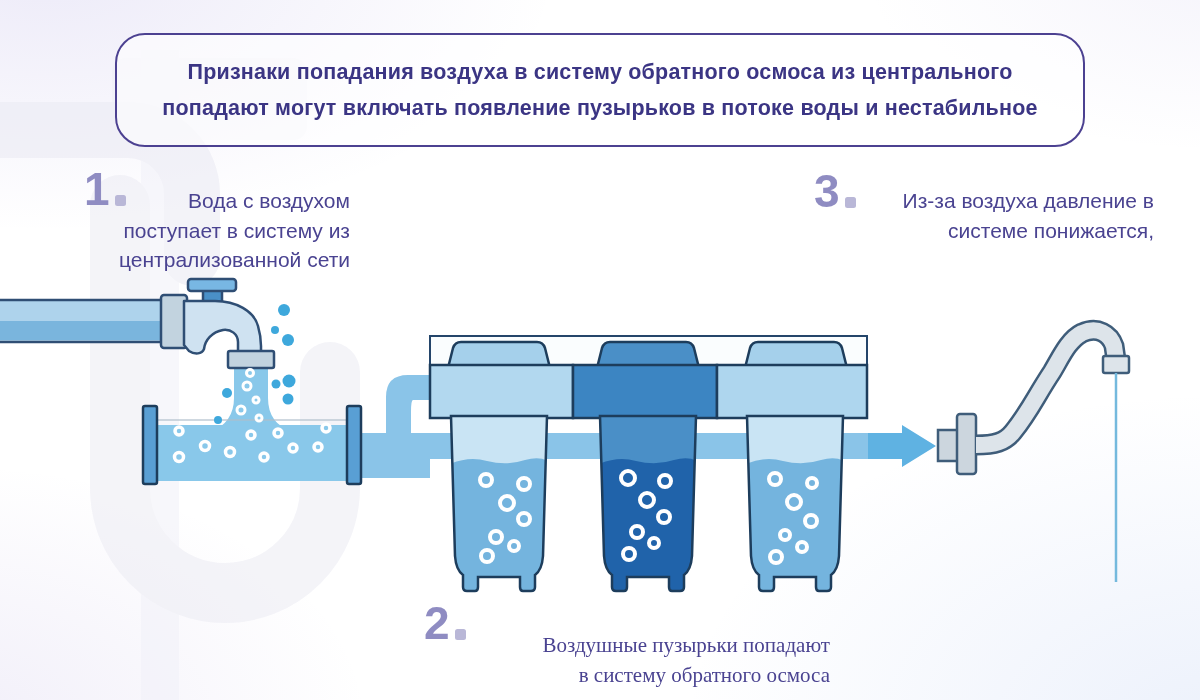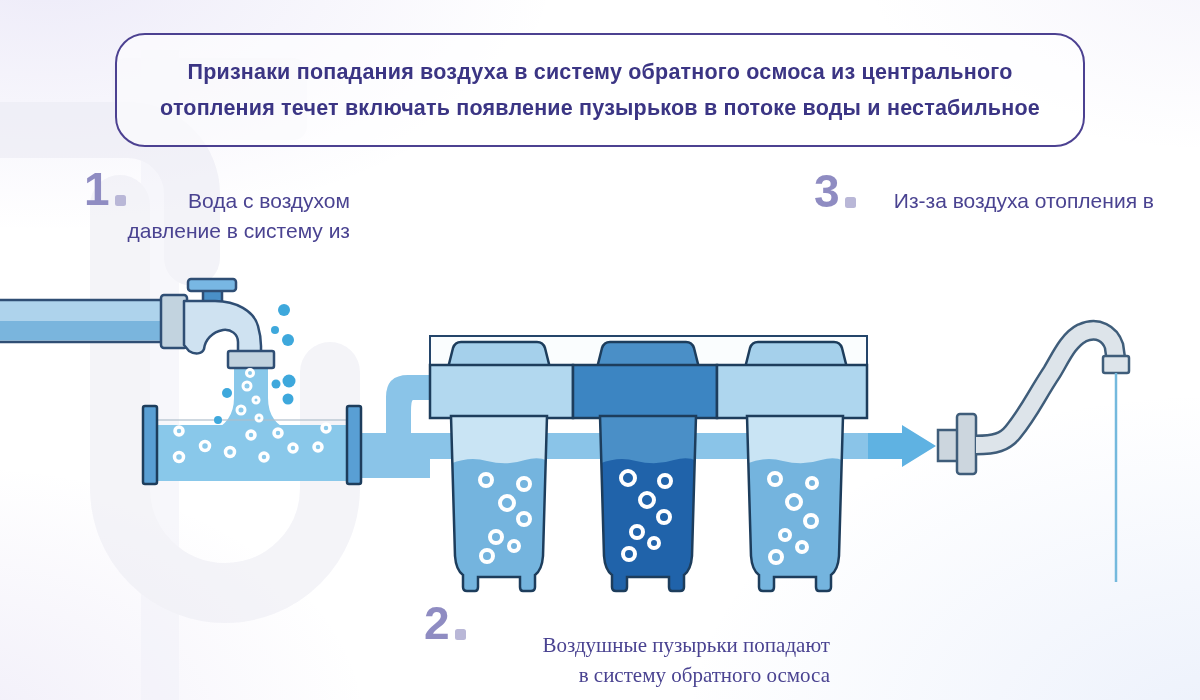--- a/index.html
+++ b/index.html
@@ -196,32 +196,33 @@
       <circle cx="278" cy="433" r="4"></circle>
         <circle cx="293" cy="448" r="4"></circle>
       <circle cx="318" cy="447" r="4"></circle>
         <circle cx="326" cy="428" r="4"></circle>
     </g>
   </g>
 </svg>
 
 <div class="abs banner">
   <span>Признаки попадания воздуха в систему обратного осмоса из центрального</span>
-  <span>отопления течет включать появление пузырьков в потоке воды и нестабильное</span>
+  <span>попадают могут включать появление пузырьков в потоке воды и нестабильное</span>
 </div>
 
 <div class="step-num num1">1</div>
 <div class="step-text txt1">
   <span>Вода с воздухом</span><br>
-  <span>давление в систему из</span><br>
+  <span>поступает в систему из</span><br>
+  <span>централизованной сети</span>
 </div>
 
 <div class="step-num num3">3</div>
 <div class="step-text txt3">
-  <span>Из-за воздуха отопления в</span><br>
-  <br>
+  <span>Из-за воздуха давление в</span><br>
+  <span>системе понижается,</span><br>
 </div>
 
 <div class="step-num num2">2</div>
 <div class="step-text txt2">
   <span>Воздушные пузырьки попадают</span><br>
   <span>в систему обратного осмоса</span>
 </div>
 
 </body></html>

